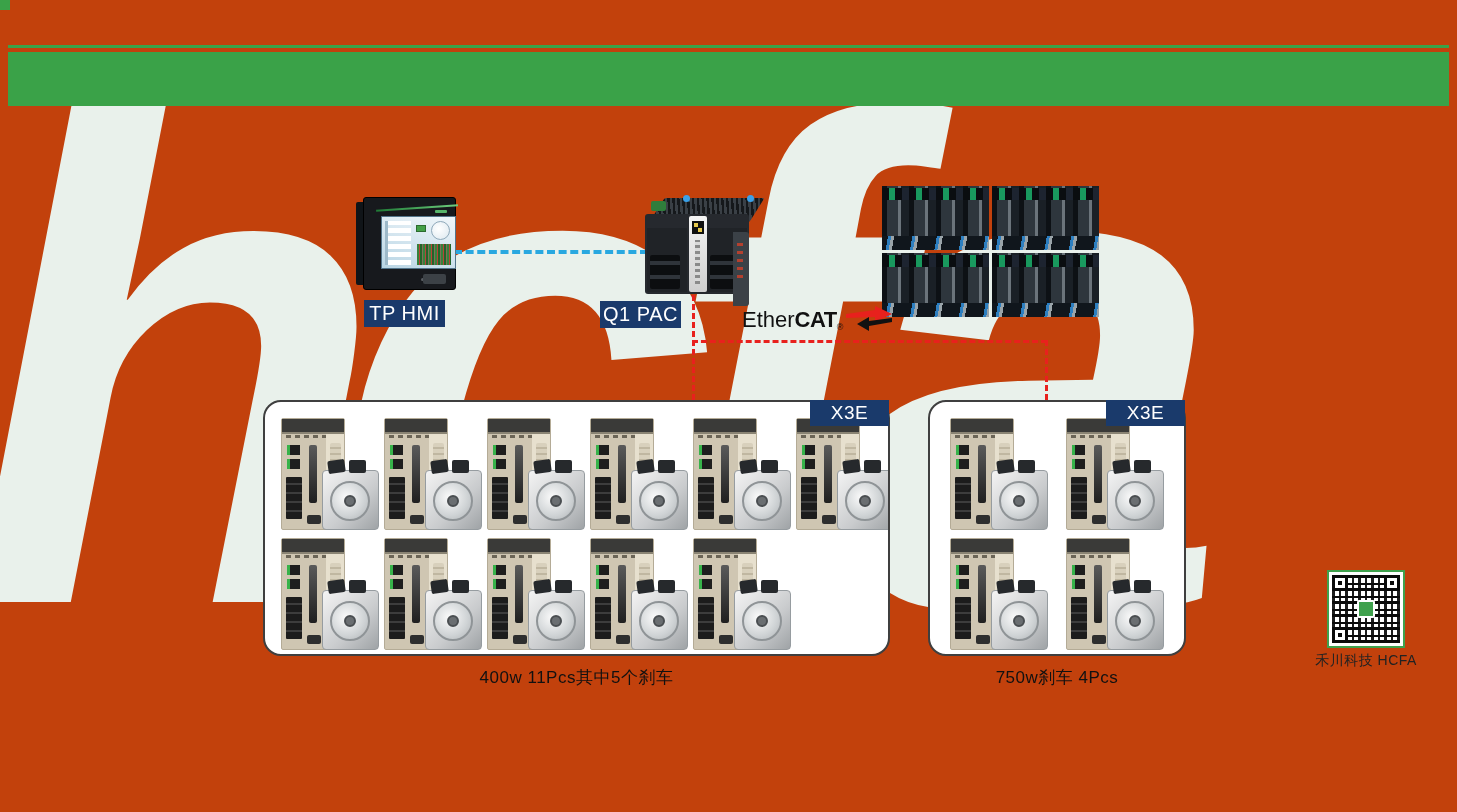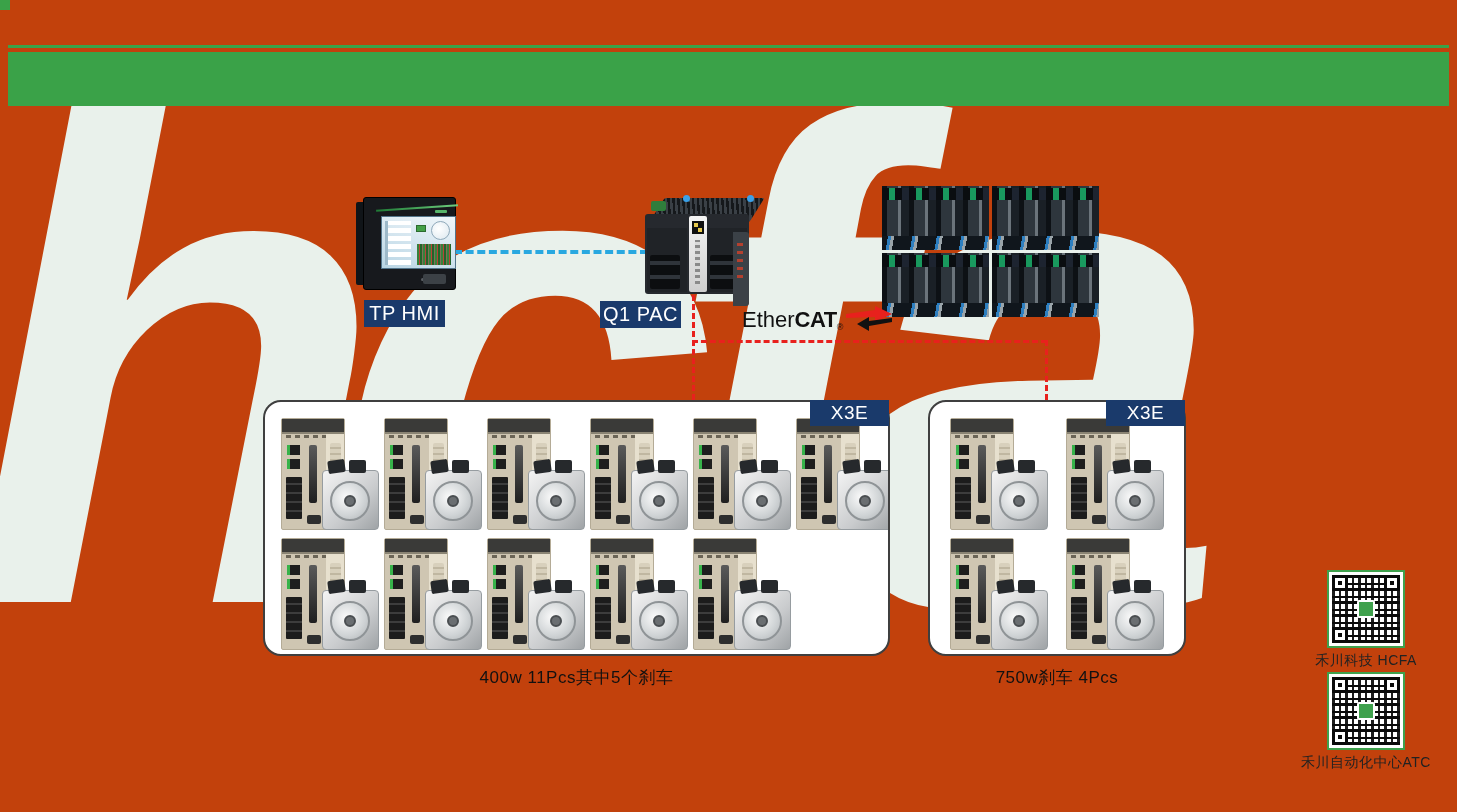--- a/index.html
+++ b/index.html
@@ -543,25 +543,14 @@
       <div class="qr">
         <div class="finder f1"></div>
         <div class="finder f2"></div>
         <div class="finder f3"></div>
         <div class="qr-logo"></div>
       </div>
     </div>
     <div class="qr-label">禾川科技 HCFA</div>
   </div>
 
-  <div class="qr-block q2">
-    <div class="qr-frame">
-      <div class="qr">
-        <div class="finder f1"></div>
-        <div class="finder f2"></div>
-        <div class="finder f3"></div>
-        <div class="qr-logo"></div>
-      </div>
-    </div>
-    <div class="qr-label">禾川自动化中心ATC</div>
-  </div>
 
 </div>
 
 </body></html>

